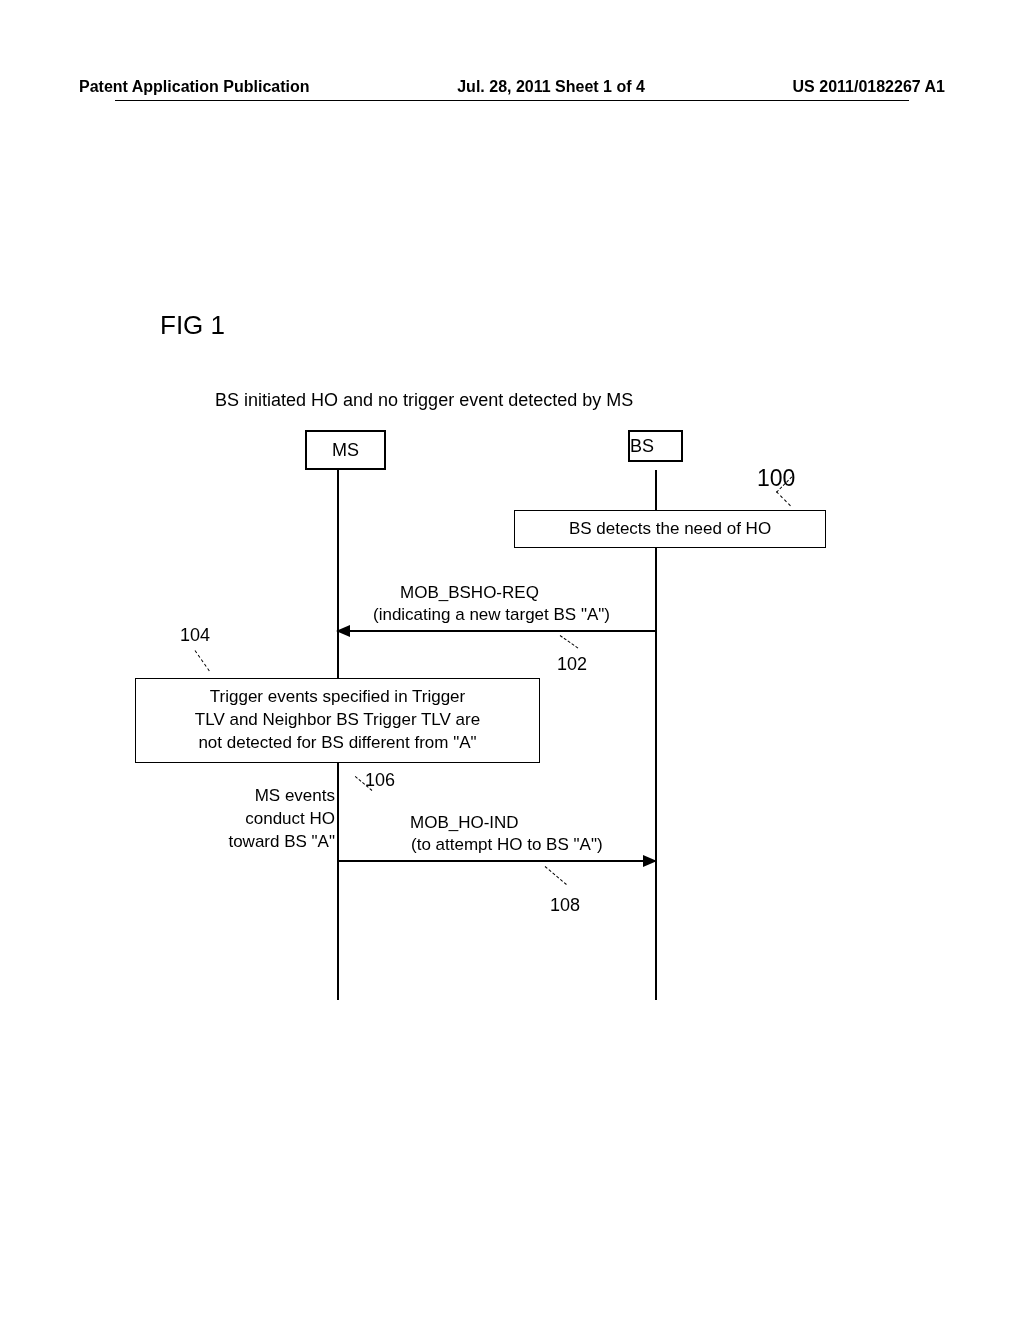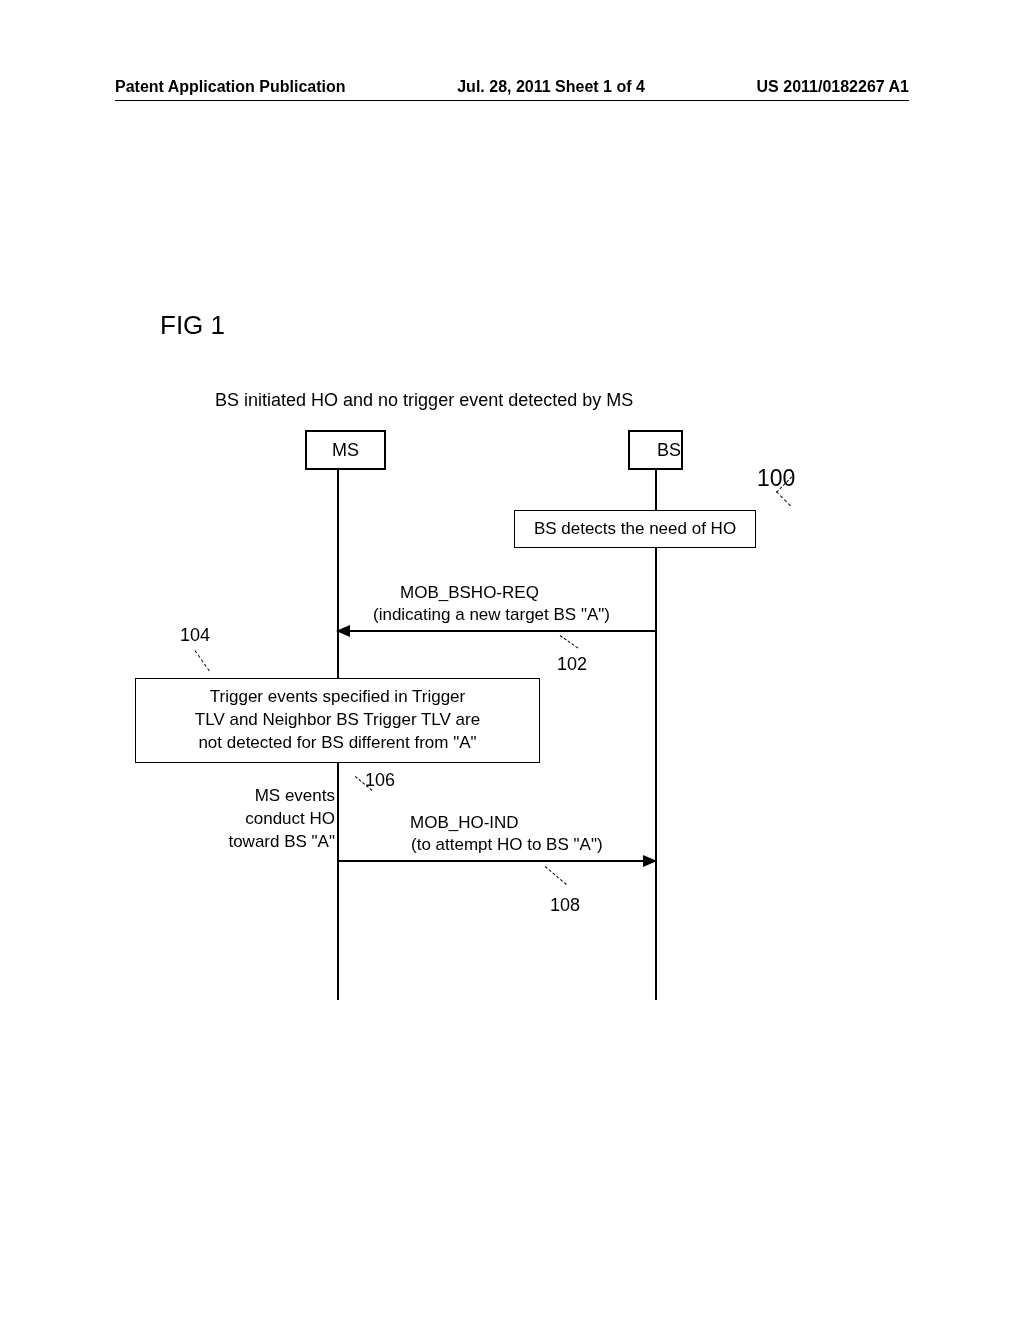--- a/index.html
+++ b/index.html
@@ -14,21 +14,21 @@
       width: 1024px;
       height: 1320px;
       position: relative;
     }
     
     .page-header {
       position: absolute;
       top: 78px;
       left: 0;
       width: 100%;
-      padding: 0 115px;
+      padding: 0 79px;
       display: flex;
       justify-content: space-between;
       font-size: 16px;
       font-weight: bold;
     }
     
     .header-rule {
       position: absolute;
       top: 100px;
       left: 115px;
@@ -71,25 +71,25 @@
       align-items: center;
       justify-content: center;
       font-size: 18px;
     }
     
     .bs-box {
       position: absolute;
       top: 0;
       left: 528px;
       width: 55px;
-      height: 40px;
+      height: 32px;
       border: 2px solid black;
       display: flex;
       align-items: center;
-      justify-content: flex-end;
+      justify-content: flex-start;
       font-size: 18px;
     }
     
     .ms-line {
       position: absolute;
       top: 40px;
       left: 237px;
       width: 1.5px;
       height: 530px;
       background: black;
@@ -101,21 +101,21 @@
       left: 555px;
       width: 1.5px;
       height: 530px;
       background: black;
     }
     
     .bs-detects-box {
       position: absolute;
       top: 80px;
       left: 414px;
-      width: 242px;
+      width: 312px;
       height: 38px;
       border: 1.5px solid black;
       background: white;
       display: flex;
       align-items: center;
       justify-content: center;
       font-size: 17px;
     }
     
     .label-100 {

